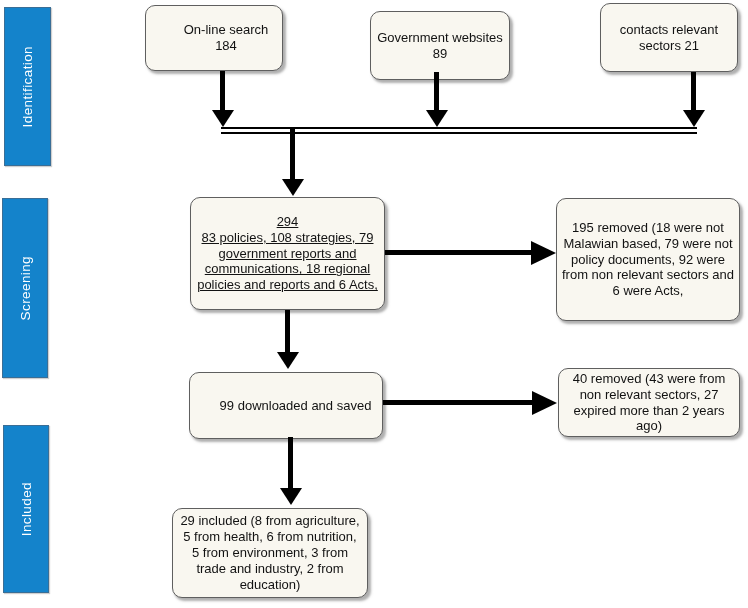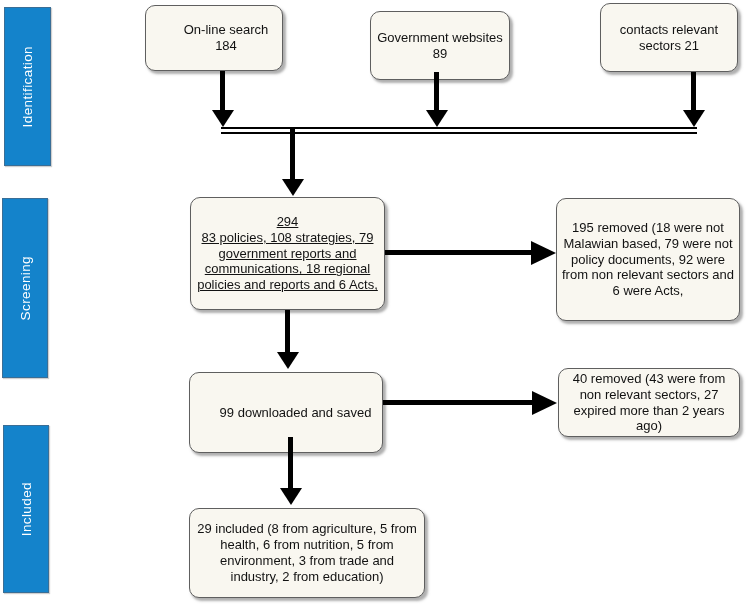--- a/index.html
+++ b/index.html
@@ -108,31 +108,31 @@
   <div class="hstem" style="left:385px; top:250px; width:147px;"></div>
   <div class="hhead" style="left:531px; top:241px;"></div>
 
   <div class="node" style="left:556px; top:198px; width:184px; height:123px;">
     <span>195 removed (18 were not Malawian based, 79 were not policy documents, 92 were from non relevant sectors and 6 were Acts,</span>
   </div>
 
   <div class="vstem" style="left:285px; top:310px; height:42px;"></div>
   <div class="vhead" style="left:277px; top:352px;"></div>
 
-  <div class="node" style="left:189px; top:372px; width:194px; height:81px;padding-left:24px;">
+  <div class="node" style="left:189px; top:372px; width:194px; height:67px;padding-left:24px;">
     <span>99 downloaded and saved</span>
   </div>
 
   <div class="hstem" style="left:383px; top:400px; width:149px;"></div>
   <div class="hhead" style="left:532px; top:391px;"></div>
 
   <div class="node" style="left:558px; top:368px; width:182px; height:69px;">
     <span>40 removed (43 were from non relevant sectors, 27 expired more than 2 years ago)</span>
   </div>
 
   <div class="vstem" style="left:288px; top:437px; height:51px;"></div>
   <div class="vhead" style="left:280px; top:488px;"></div>
 
-  <div class="node" style="left:189px; top:508px; width:236px; height:90px;">
+  <div class="node" style="left:172px; top:508px; width:196px; height:90px;">
     <span>29 included (8 from agriculture, 5 from health, 6 from  nutrition, 5 from environment, 3 from trade and industry, 2 from education)</span>
   </div>
 
 </div>
 
 </body></html>

